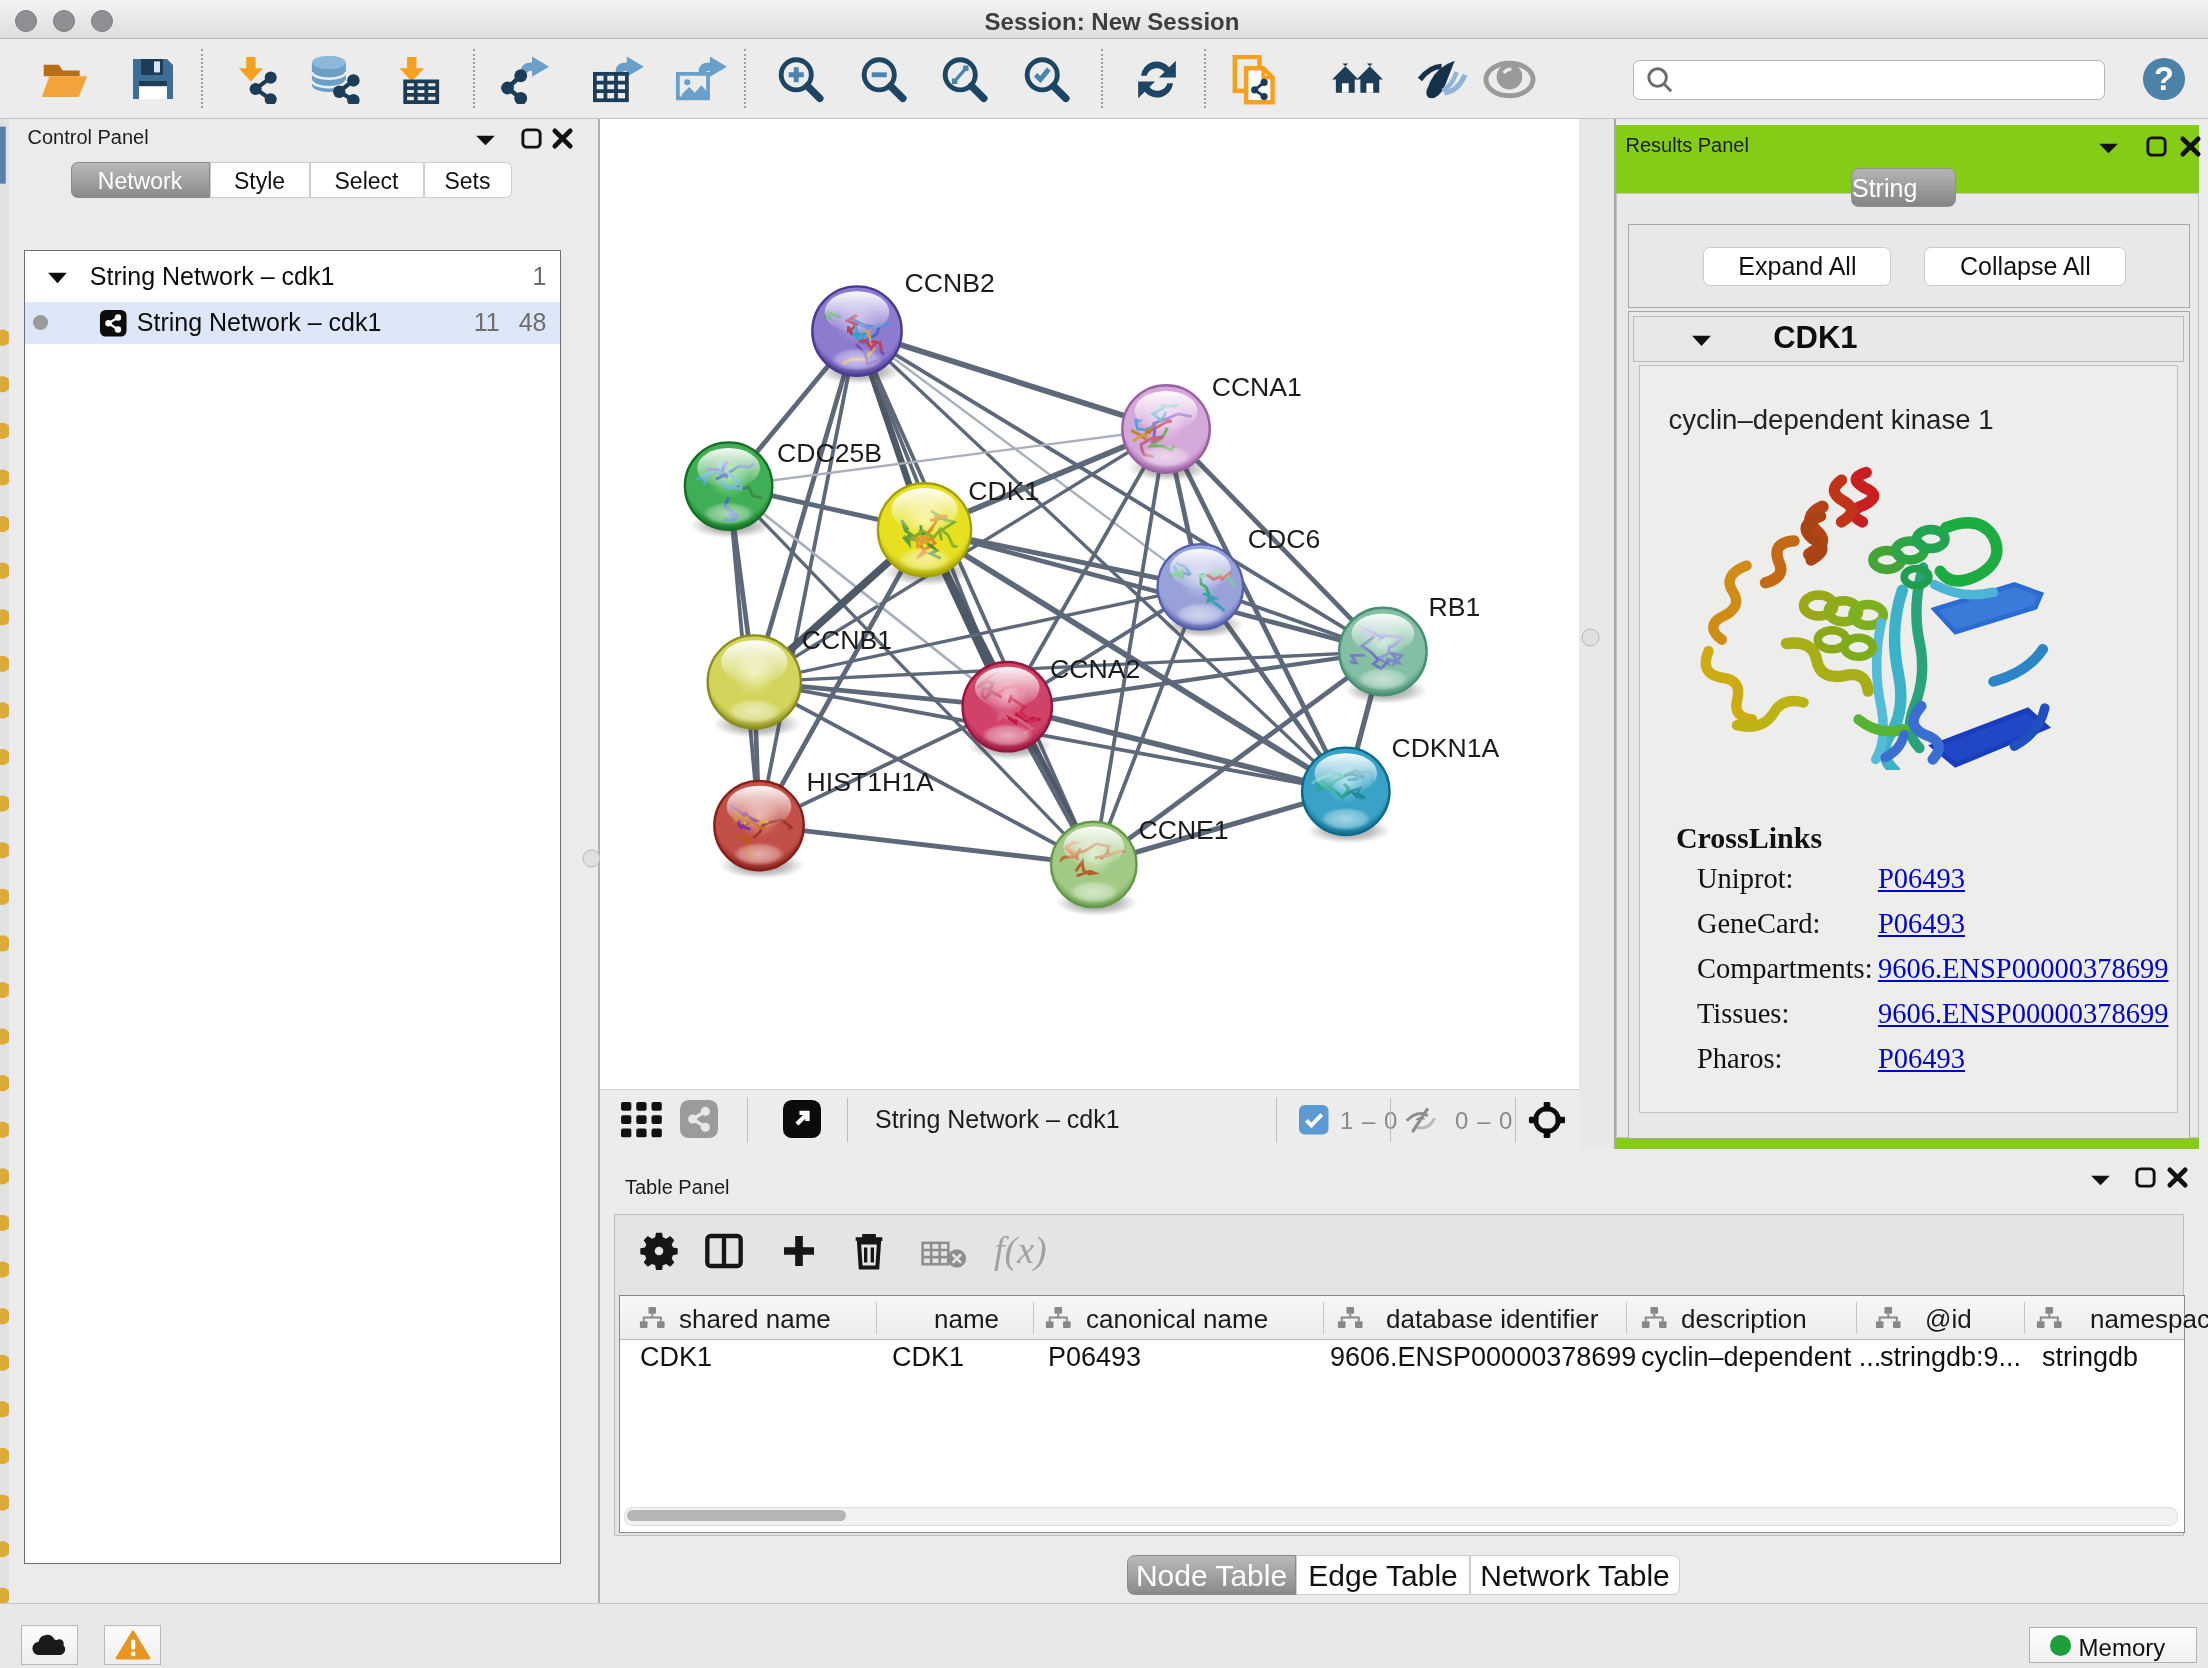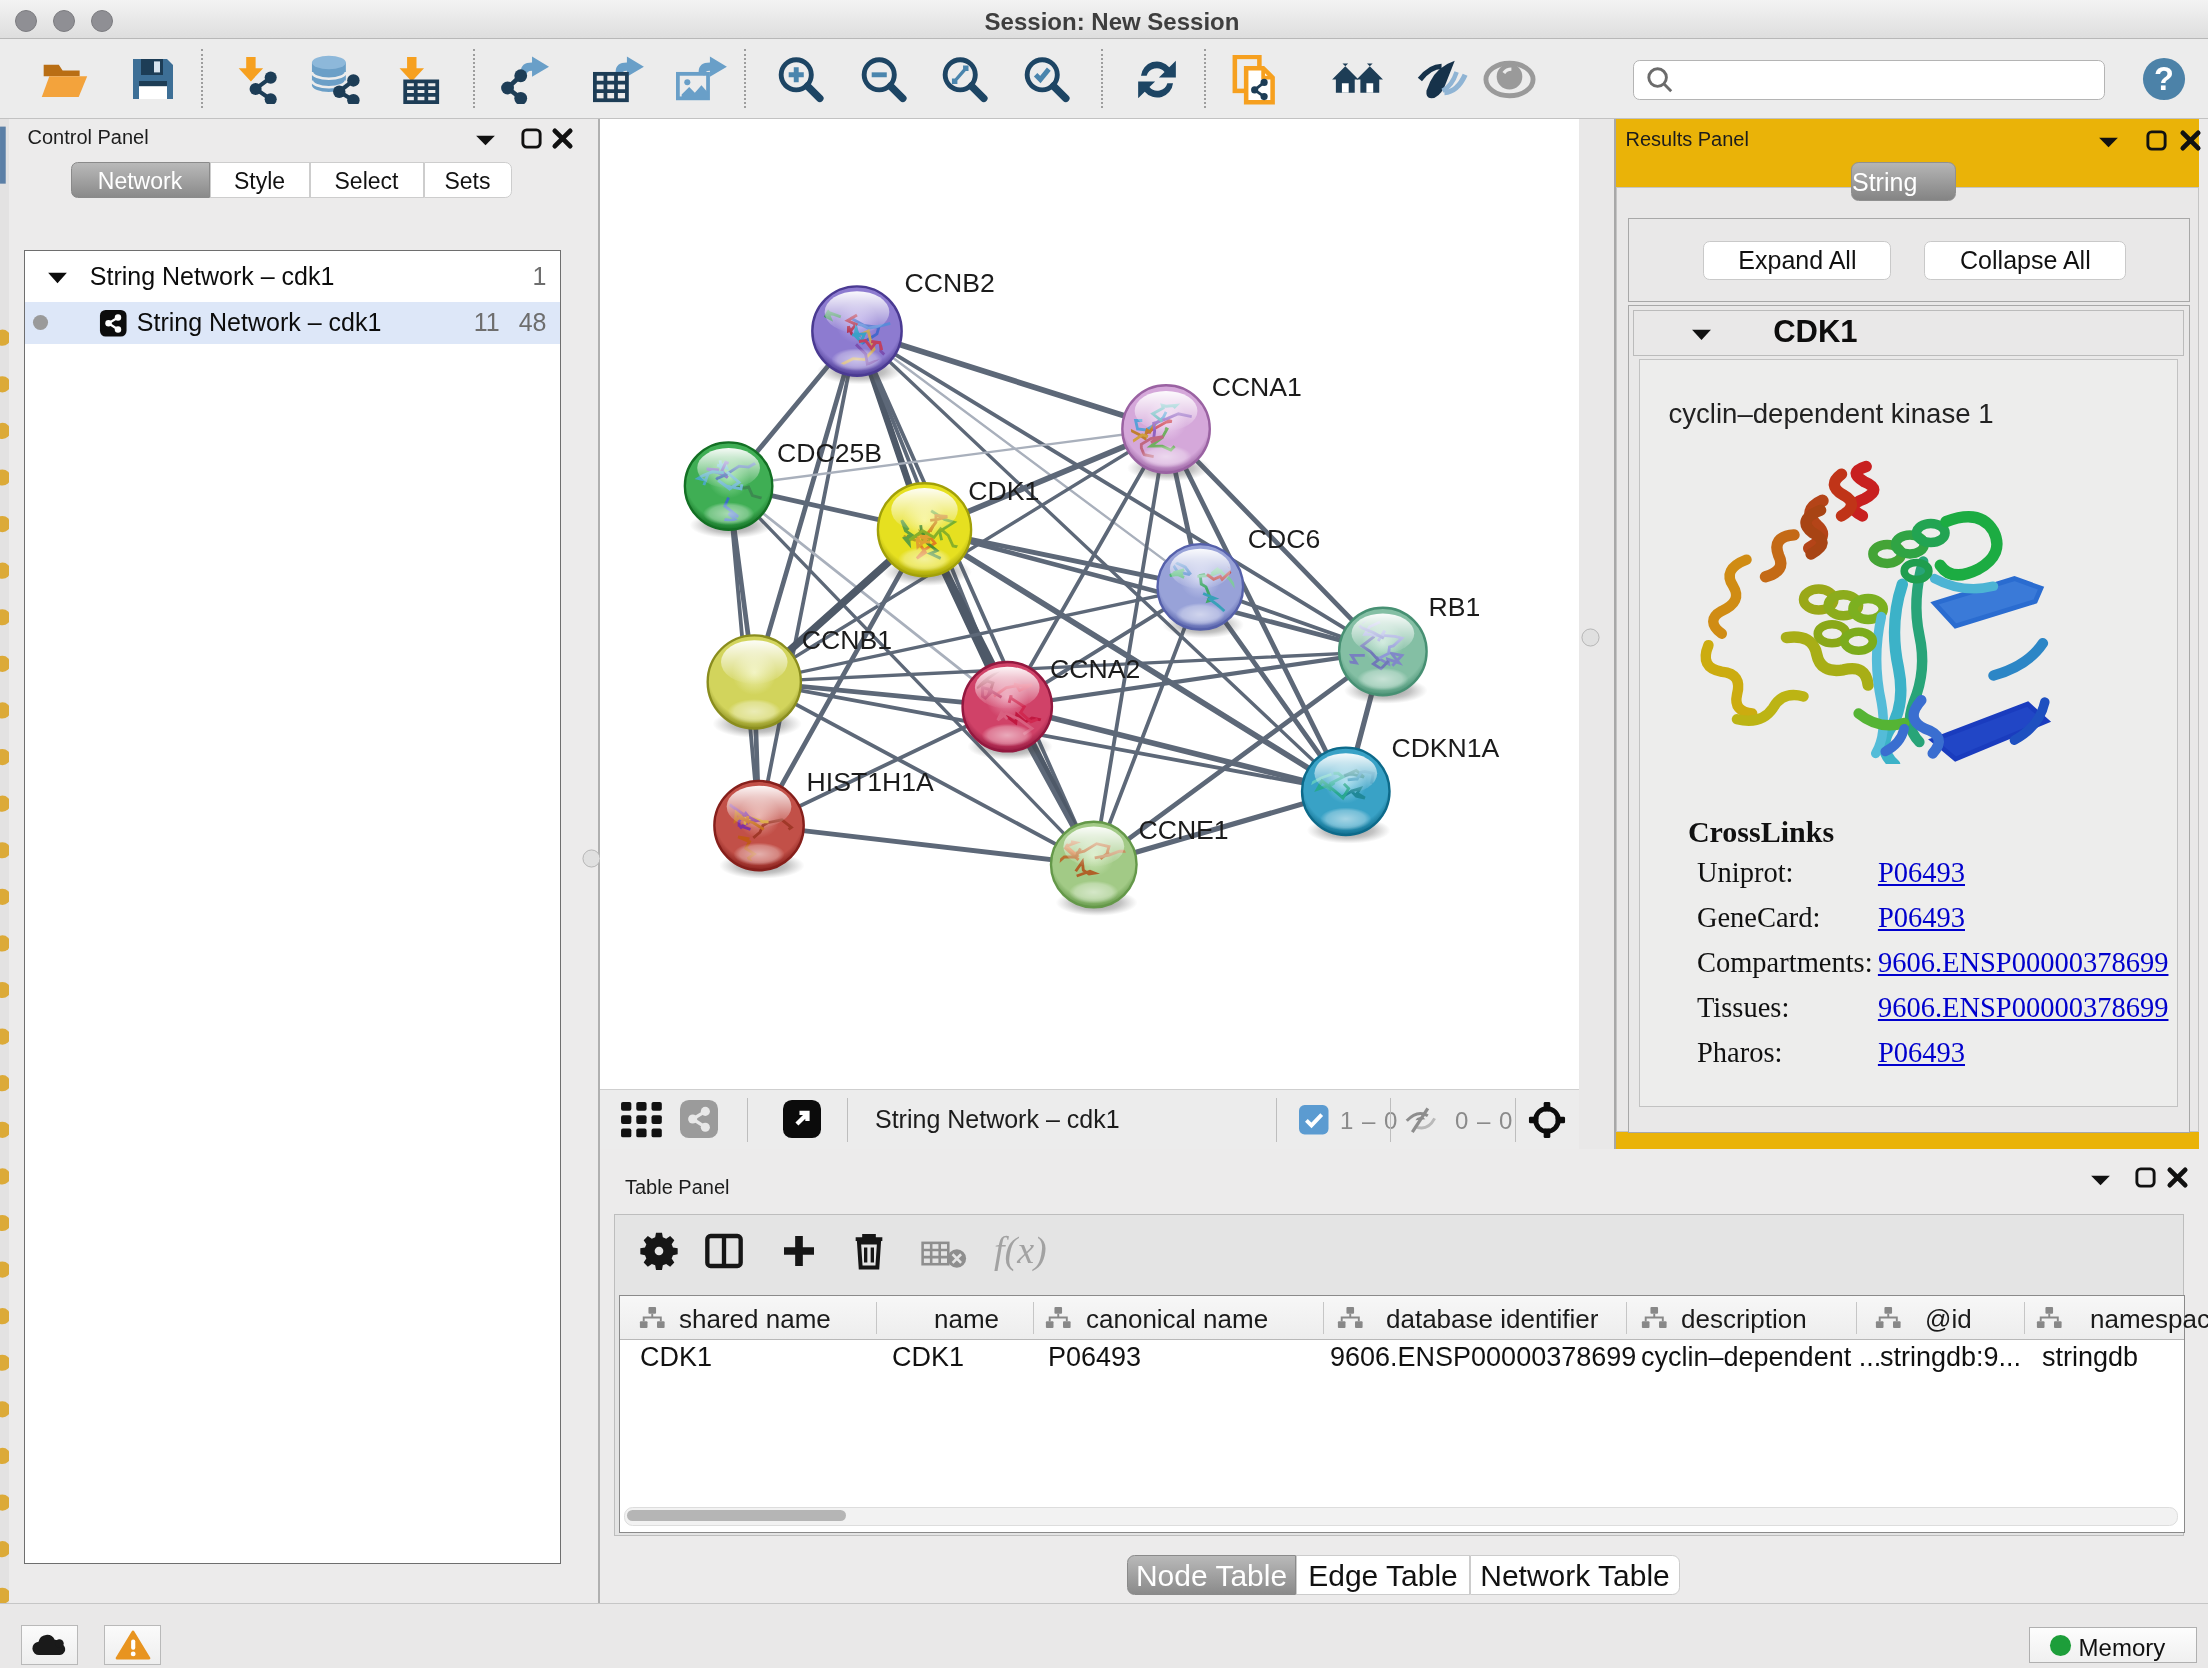--- a/index.html
+++ b/index.html
@@ -31,21 +31,21 @@
      border:1px solid #c0c0c0;box-sizing:border-box;}
   #cp-tree{left:14.3px;top:131px;width:537px;height:1314px;background:#fff;border:1.9px solid #6e6e6e;box-sizing:border-box;}
   #cp-row2{position:absolute;left:0;top:51px;width:100%;height:42px;background:#dde7f8;}
   
   #netcanvas{left:600px;top:119px;width:979px;height:970px;background:#fff;}
   #netbar{left:600px;top:1089px;width:979px;height:60px;background:#ececec;border-top:1px solid #cfcfcf;}
   #netgutter{left:1579px;top:119px;width:35px;height:1030px;background:#e9e8e8;}
   #rp-divider{left:1614px;top:119px;width:1.9px;height:1030px;background:#a8a8a8;}
   .nbsep{position:absolute;top:7.6px;height:44px;width:1px;background:#bdbdbd;}
   
-  #rpanel{left:1616px;top:119px;width:583px;height:1030px;background:#eab308;}
+  #rpanel{left:1616px;top:125px;width:583px;height:1030px;background:#84cc16;}
   
   #tpanel{left:600px;top:1149px;width:1599px;height:455px;background:#ecebeb;}
   #tp-inner{left:614px;top:1214px;width:1570px;height:322px;background:#e4e4e4;border:1px solid #bdbdbd;box-sizing:border-box;}
   #tp-table{left:619px;top:1295px;width:1566px;height:238px;background:#fff;border:1px solid #8a8a8a;box-sizing:border-box;}
   .tabbtn{position:absolute;top:1555px;height:40px;line-height:40px;text-align:center;font-size:30px;
        background:#fff;border:1px solid #ccc;color:#111;box-sizing:border-box;}
   
   #statusbar{left:0;top:1603px;width:2208px;height:66px;background:#e9e8e8;border-top:1px solid #c6c6c6;}
   .sbtn{position:absolute;top:21px;width:55px;height:38px;background:linear-gradient(#fbfbfb,#eee);
         border:1px solid #b9b9b9;}
@@ -721,21 +721,21 @@
         <path d="M268 130 q30 16 62 8" stroke="#4cb4d4" stroke-width="10"></path>
         <path d="M330 232 q36 -10 52 -34" stroke="#2c86c6" stroke-width="11"></path>
         <path d="M352 300 q26 -14 32 -40" stroke="#1e50c0" stroke-width="10"></path>
         <path d="M148 58 q-26 10 -8 24 q20 10 -2 22" stroke="#a84414" stroke-width="12" fill="none"></path>
         <ellipse cx="160" cy="188" rx="15" ry="10" stroke="#8aa818" stroke-width="9" fill="none"></ellipse>
         <ellipse cx="188" cy="196" rx="15" ry="10" stroke="#7cac1c" stroke-width="9" fill="none"></ellipse>
         <path d="M188 272 q22 18 48 10" stroke="#55b434" stroke-width="11" fill="none"></path>
         <ellipse cx="249" cy="122" rx="13" ry="9" stroke="#1f9e4e" stroke-width="8" fill="none"></ellipse>
         <path d="M236 288 q-4 16 -20 24" stroke="#3a6ed0" stroke-width="10" fill="none"></path>
       </svg>
-      <div class="abs" style="left:36px;top:455px;font-family:'Liberation Serif',serif;font-size:30px;font-weight:bold;color:#111;margin-left:12px;">CrossLinks</div>
+      <div class="abs" style="left:36px;top:455px;font-family:'Liberation Serif',serif;font-size:30px;font-weight:bold;color:#111;">CrossLinks</div>
       <div class="abs" style="left:57px;top:490px;font-family:'Liberation Serif',serif;font-size:28.5px;color:#111;line-height:45px;">
         Uniprot:<br>GeneCard:<br>Compartments:<br>Tissues:<br>Pharos:
       </div>
       <div class="abs" style="left:238px;top:490px;font-family:'Liberation Serif',serif;font-size:28.5px;color:#0000cd;line-height:45px;text-decoration:underline;">
         P06493<br>P06493<br>9606.ENSP00000378699<br>9606.ENSP00000378699<br>P06493
       </div>
     </div>
   </div>
 </div>
 <svg class="abs" style="left:1581px;top:628px;" width="19" height="19" viewBox="0 0 20 20">

